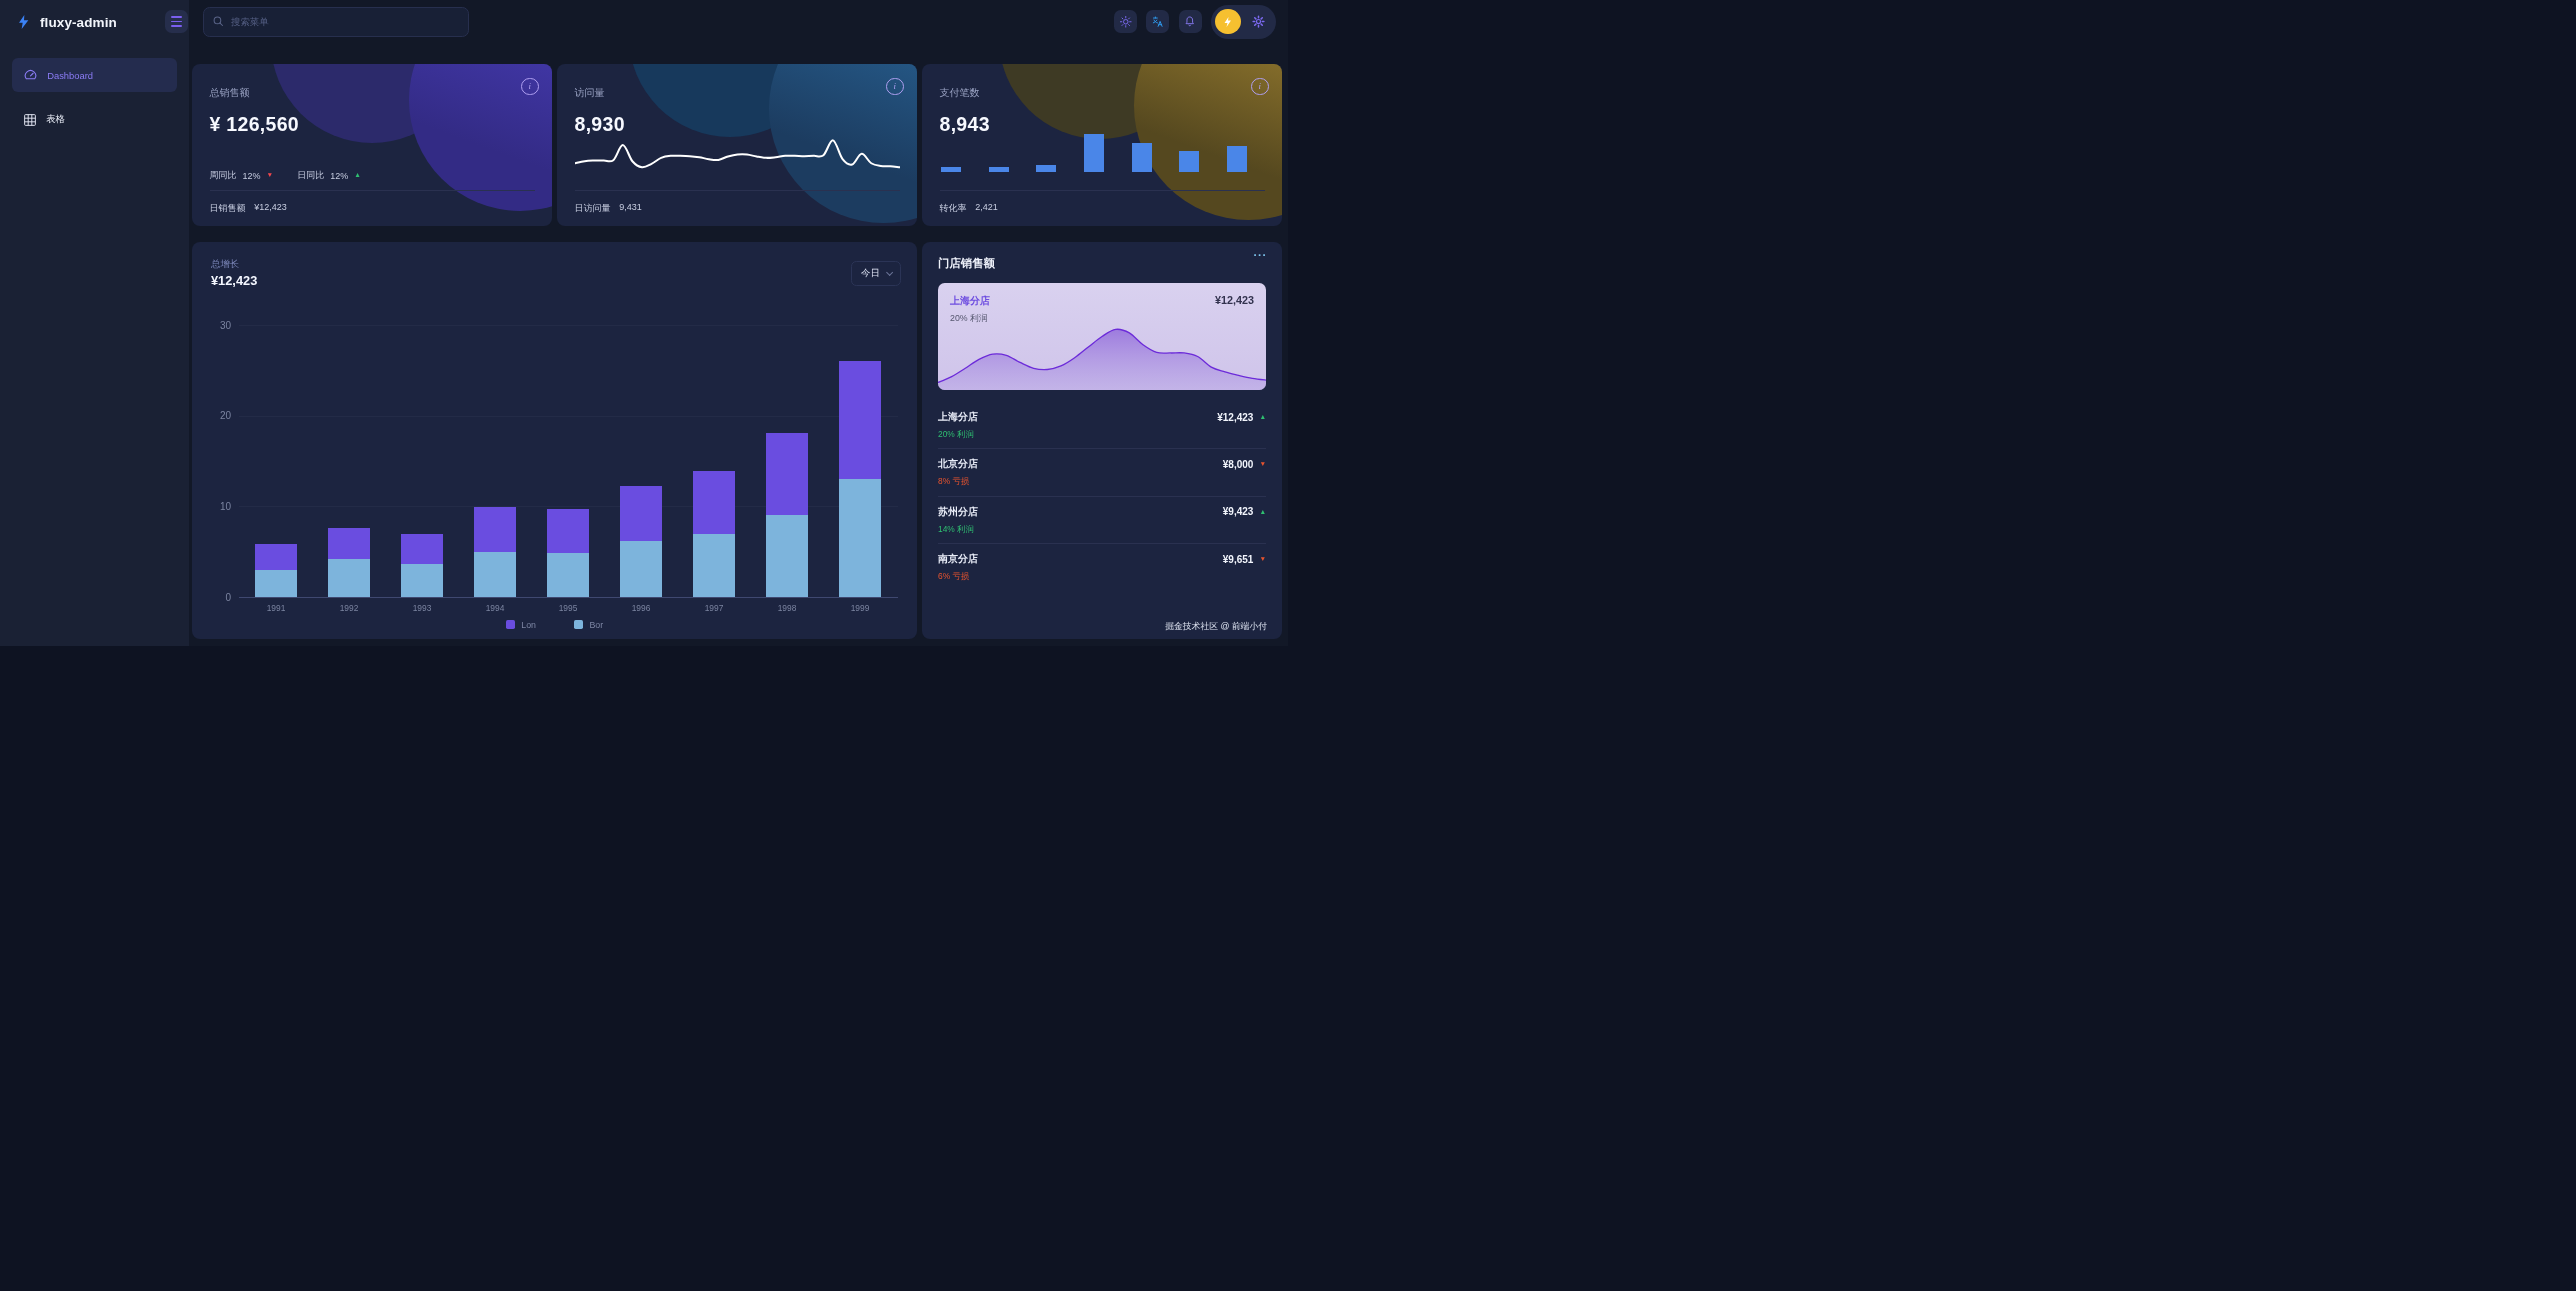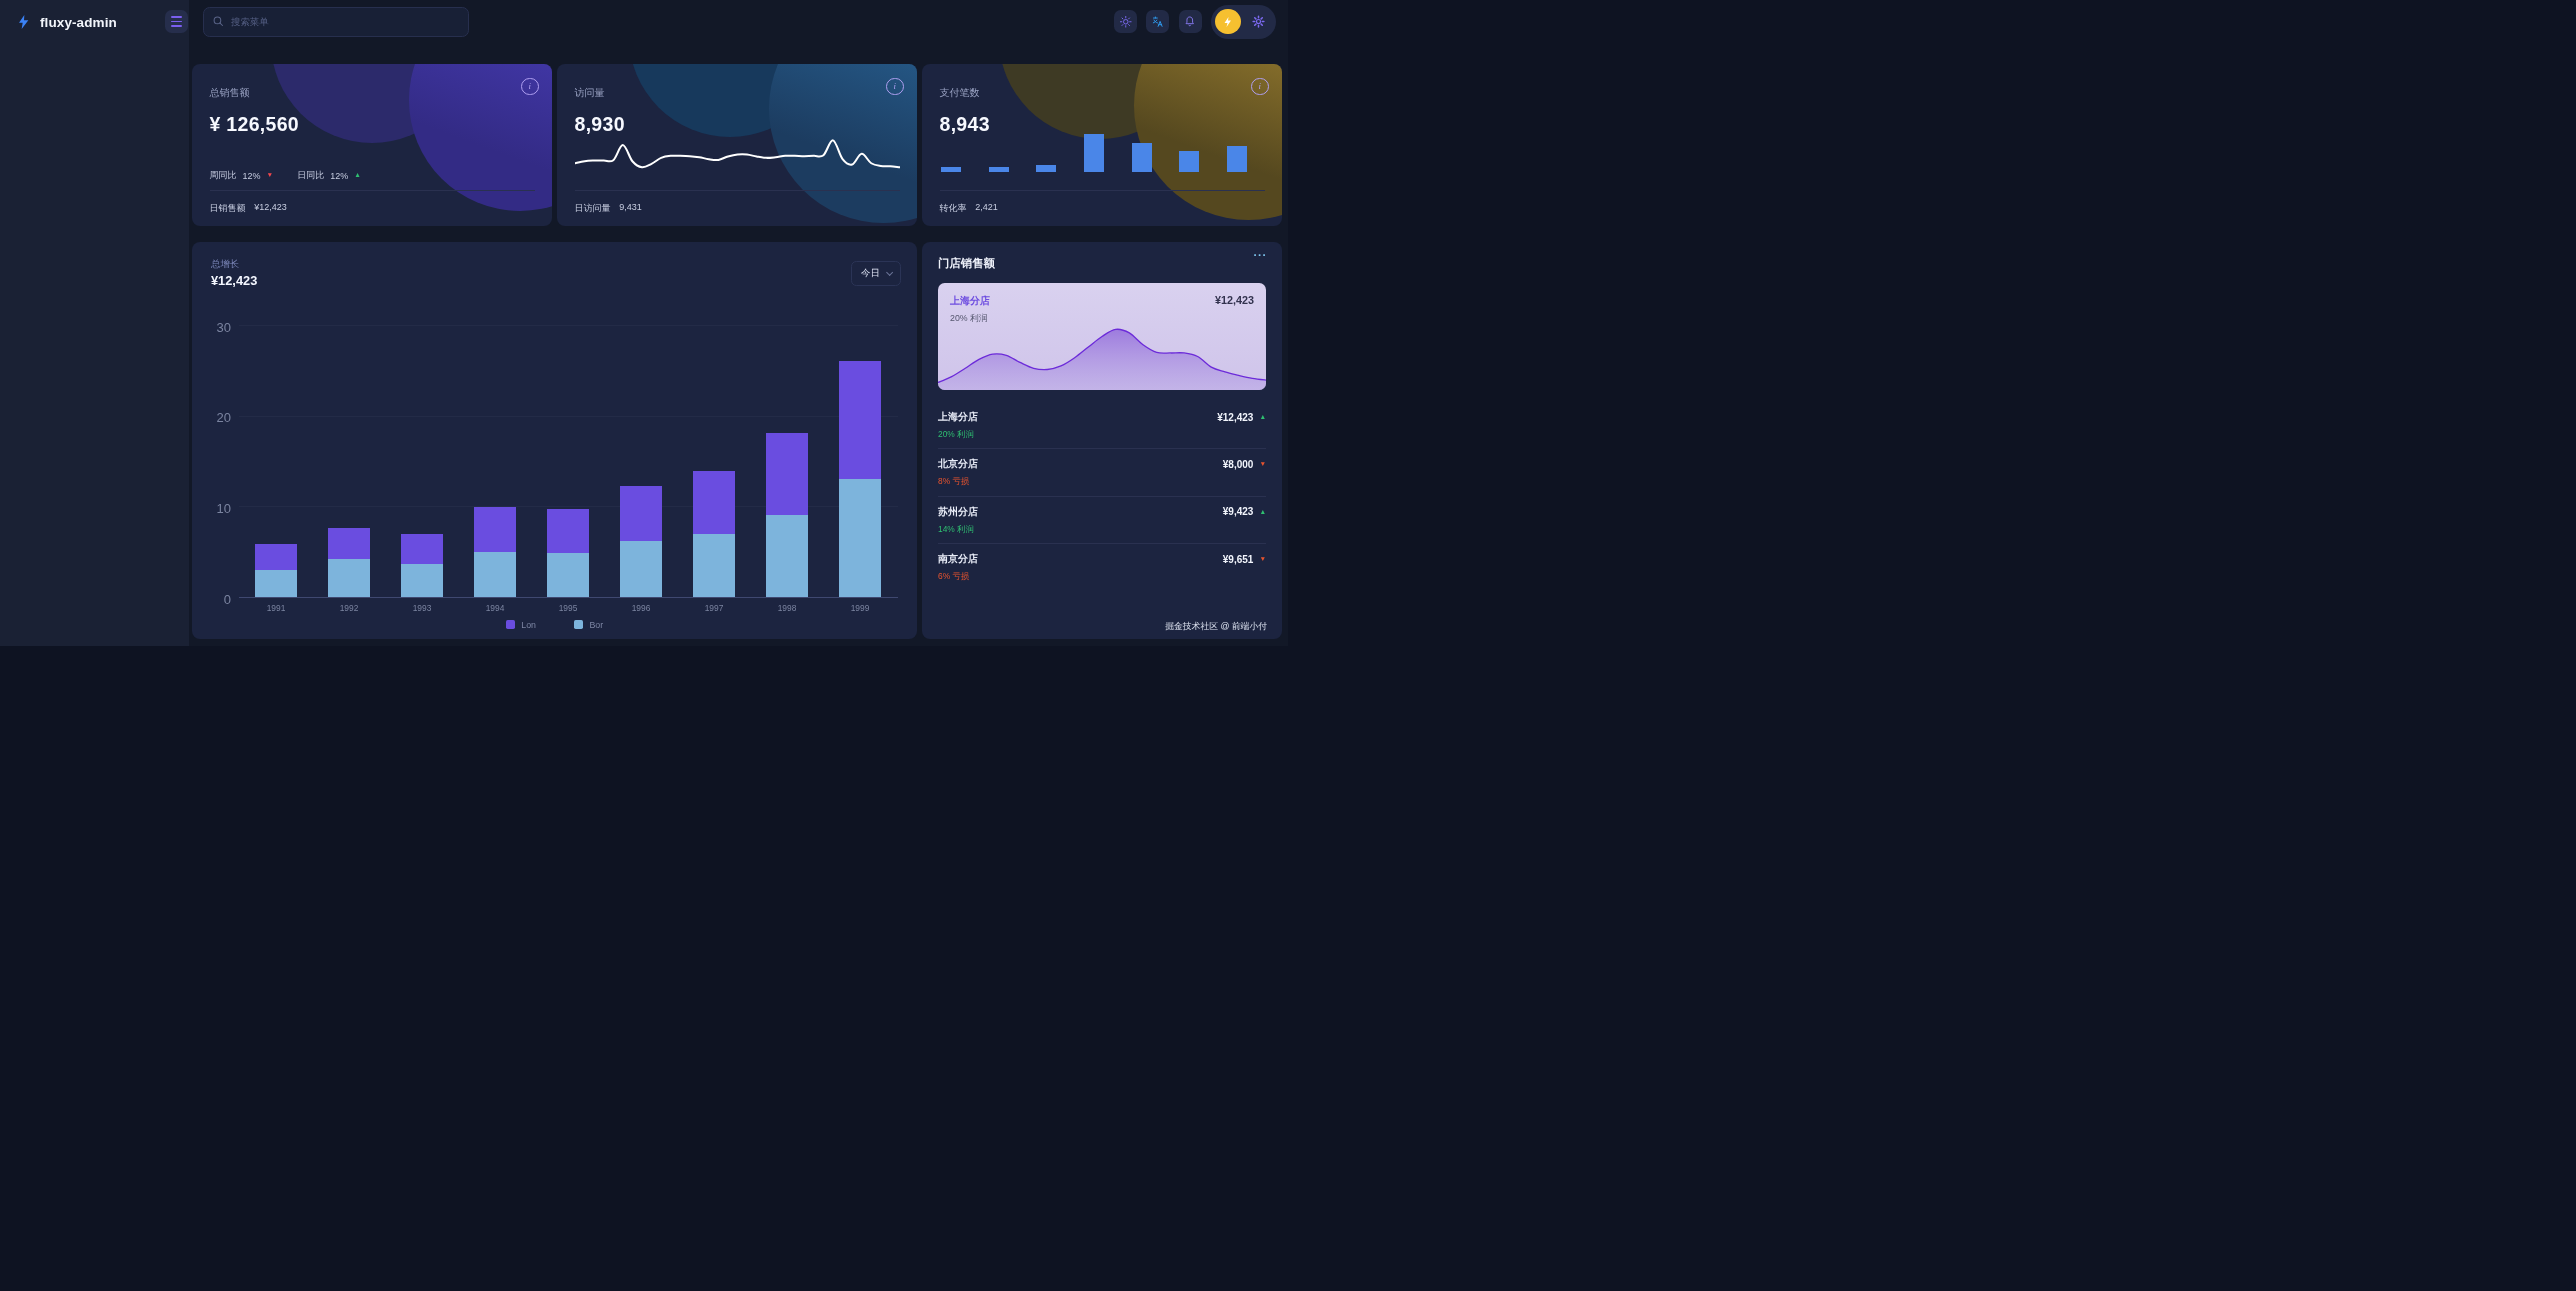--- a/index.html
+++ b/index.html
@@ -48,21 +48,21 @@
 
   
   .growth { left:192px; top:242px; width:725px; height:397px; }
   .g-title { position:absolute; left:19px; top:16px; font-size:9.4px; color:#7d88bb; }
   .g-value { position:absolute; left:19px; top:31px; font-size:12.8px; font-weight:bold; color:#f4f7ff; }
   .g-select { position:absolute; right:16px; top:19px; height:25px; min-width:48px; border:0.7px solid #2b3456; border-radius:5.4px; background:transparent; color:#dde2f2; font-size:9.4px; display:flex; align-items:center; gap:6px; padding:0 8.8px; cursor:pointer; font-family:inherit; }
   .chev { width:5.4px; height:5.4px; border-right:1.1px solid #6a7396; border-bottom:1.1px solid #6a7396; transform:rotate(45deg) translateY(-1.3px); }
   .g-plot { position:absolute; left:16px; top:83px; width:693px; height:272px; }
   .gridline { position:absolute; left:31px; right:2.7px; height:0.7px; background:#232b47; }
   .gridline.zero { background:#3f4870; }
-  .ytick { position:absolute; left:0; width:23px; text-align:right; font-size:13px; color:#7b84a0; }
+  .ytick { position:absolute; left:0; width:23px; text-align:right; font-size:10px; color:#7b84a0; }
   .gbar { position:absolute; width:42px; }
   .xtick { position:absolute; width:54px; text-align:center; font-size:8.4px; color:#7b84a0; }
   .legend { position:absolute; left:0; right:0; bottom:9.4px; display:flex; justify-content:center; gap:38px; }
   .legend-item { display:flex; align-items:center; gap:6.7px; font-size:8.8px; color:#7d86a4; cursor:pointer; }
   .legend-item b { width:8.8px; height:8.8px; border-radius:1.7px; }
 
   
   .store { left:922px; top:242px; width:360px; height:397px; }
   .store-title { position:absolute; left:16px; top:13.5px; font-size:11.4px; font-weight:bold; color:#eef1fa; }
   .more-btn { position:absolute; right:15px; top:6.7px; border:none; background:transparent; color:#7fc8f0; font-size:11.4px; font-weight:bold; letter-spacing:0.7px; cursor:pointer; }
@@ -85,20 +85,36 @@
 
 <div class="app">
 
   <aside class="sidebar">
     <div class="logo">
       <svg width="16" height="16" viewBox="0 0 24 24">
         <polygon points="12.5,1.5 4.5,13 10,13 8.5,22.5 18.5,9.5 12,9.5" fill="#3b82f6"></polygon>
       </svg>
       <span class="logo-text">fluxy-admin</span>
     </div>
+    <nav class="side-nav">
+      <div class="side-item active">
+        <svg width="15" height="15" viewBox="0 0 24 24">
+          <path d="M5.2 17.2 A8.3 8.3 0 1 1 18.8 17.2 L5.2 17.2 Z" fill="none" stroke="#8b7cf5" stroke-width="1.7" stroke-linejoin="round"></path>
+          <path d="M12 12.6 L16.2 8.4" stroke="#8b7cf5" stroke-width="1.7" stroke-linecap="round"></path>
+        </svg>
+        <span>Dashboard</span>
+      </div>
+      <div class="side-item">
+        <svg width="14" height="14" viewBox="0 0 24 24">
+          <rect x="2.8" y="2.8" width="18.4" height="18.4" rx="1.5" fill="none" stroke="#e8ecf8" stroke-width="1.6"></rect>
+          <path d="M8.9 2.8 V21.2 M15.1 2.8 V21.2 M2.8 8.9 H21.2 M2.8 15.1 H21.2" stroke="#e8ecf8" stroke-width="1.6"></path>
+        </svg>
+        <span>表格</span>
+      </div>
+    </nav>
   </aside>
 
   <header class="header">
     <button class="hamburger">
         <i></i>
         <i></i>
         <i></i>
       </button>
     <div class="search">
       <svg width="12.8" height="12.8" viewBox="0 0 20 20">

